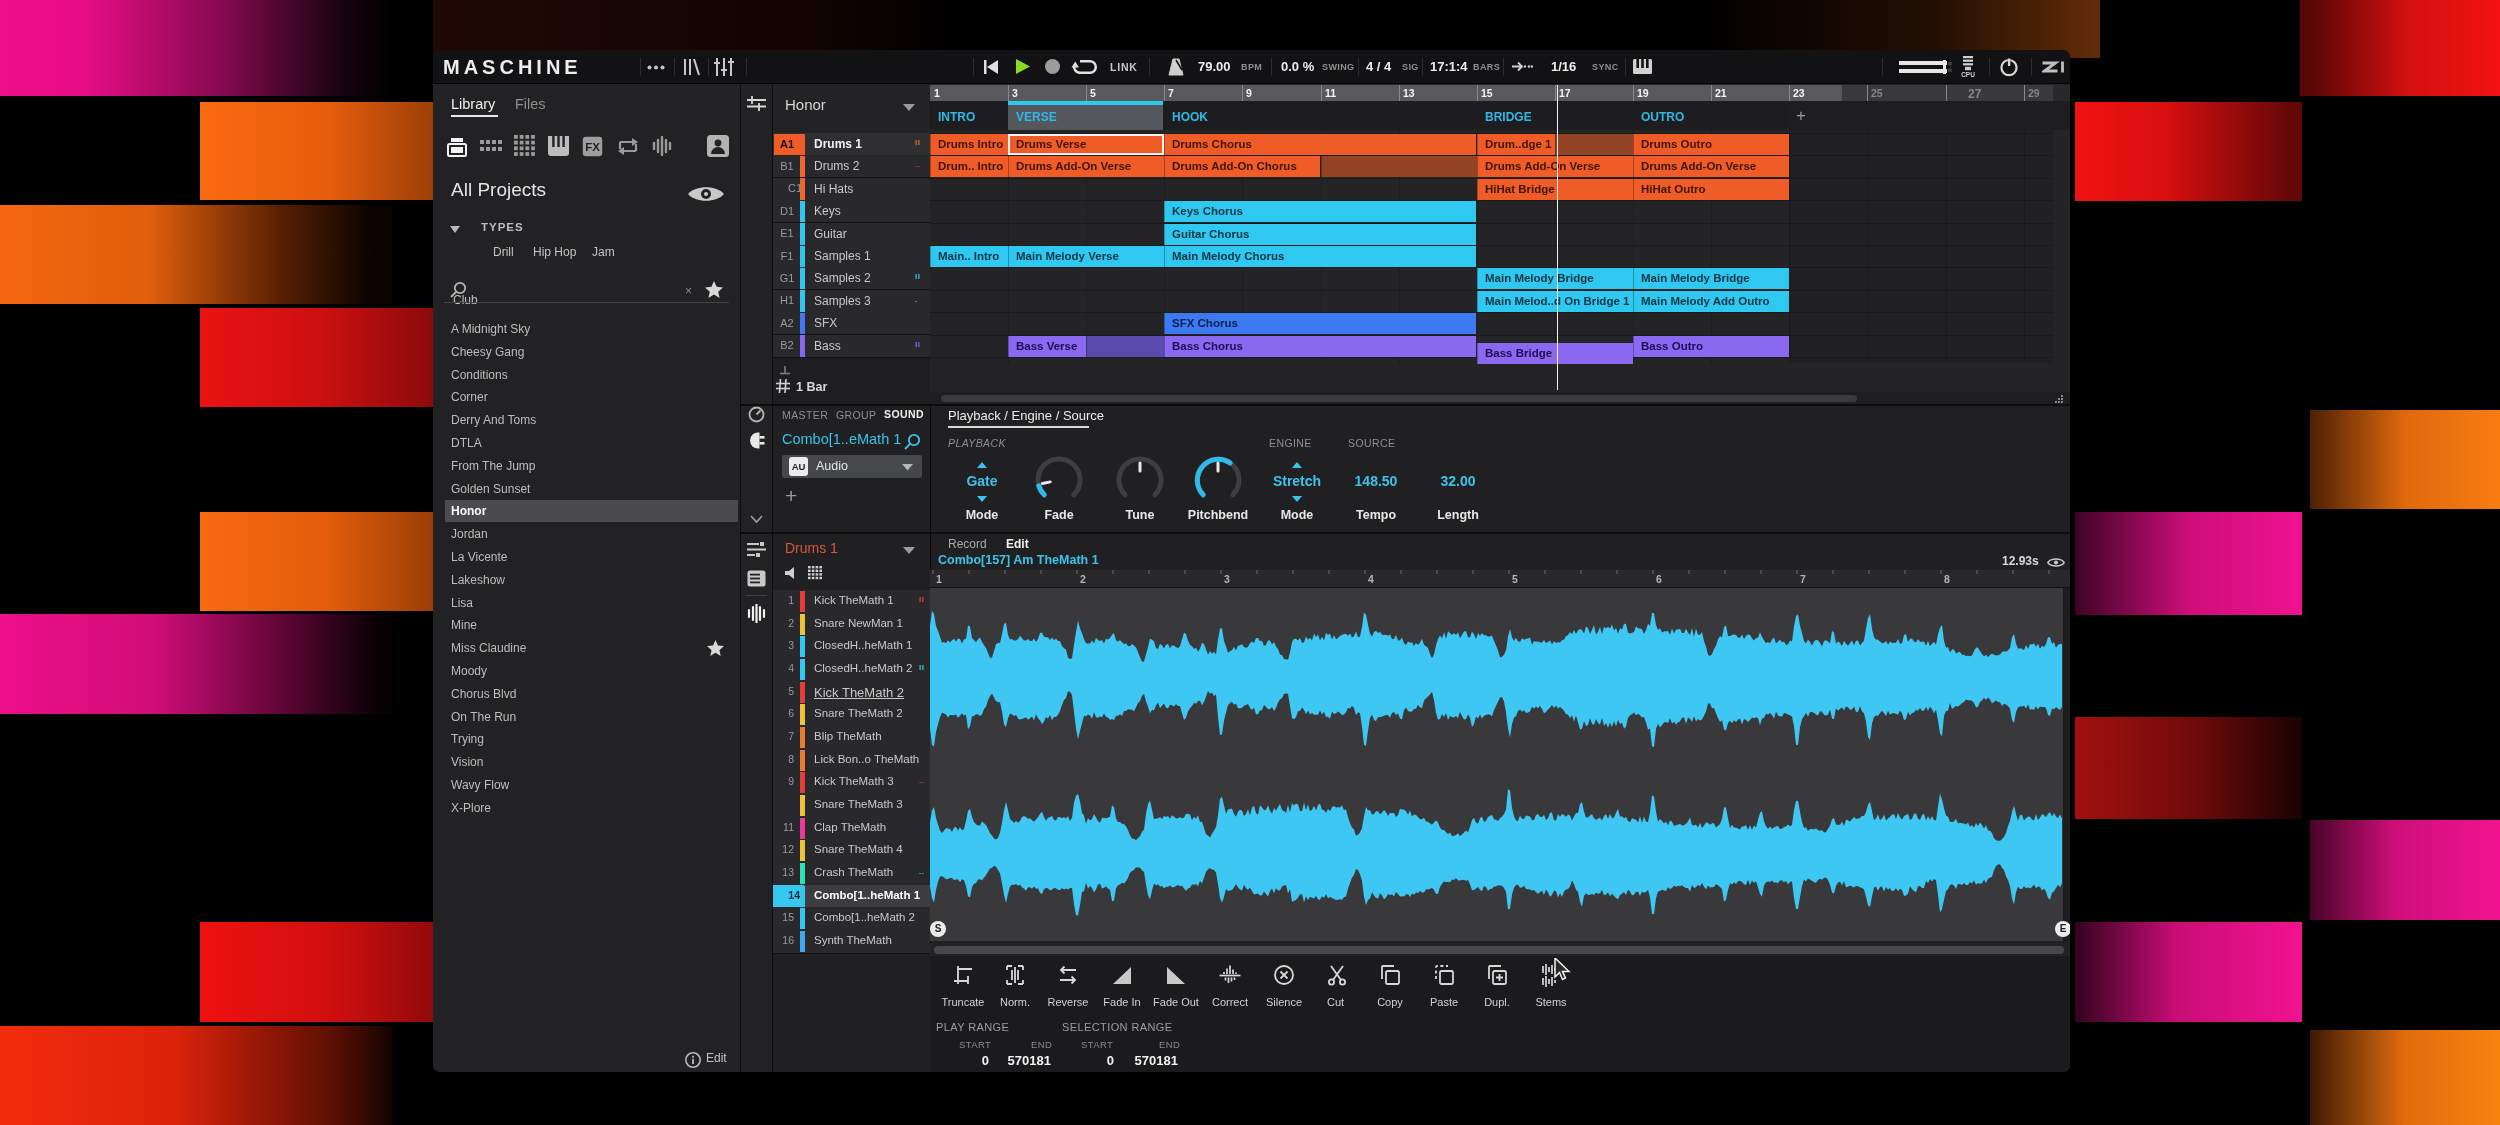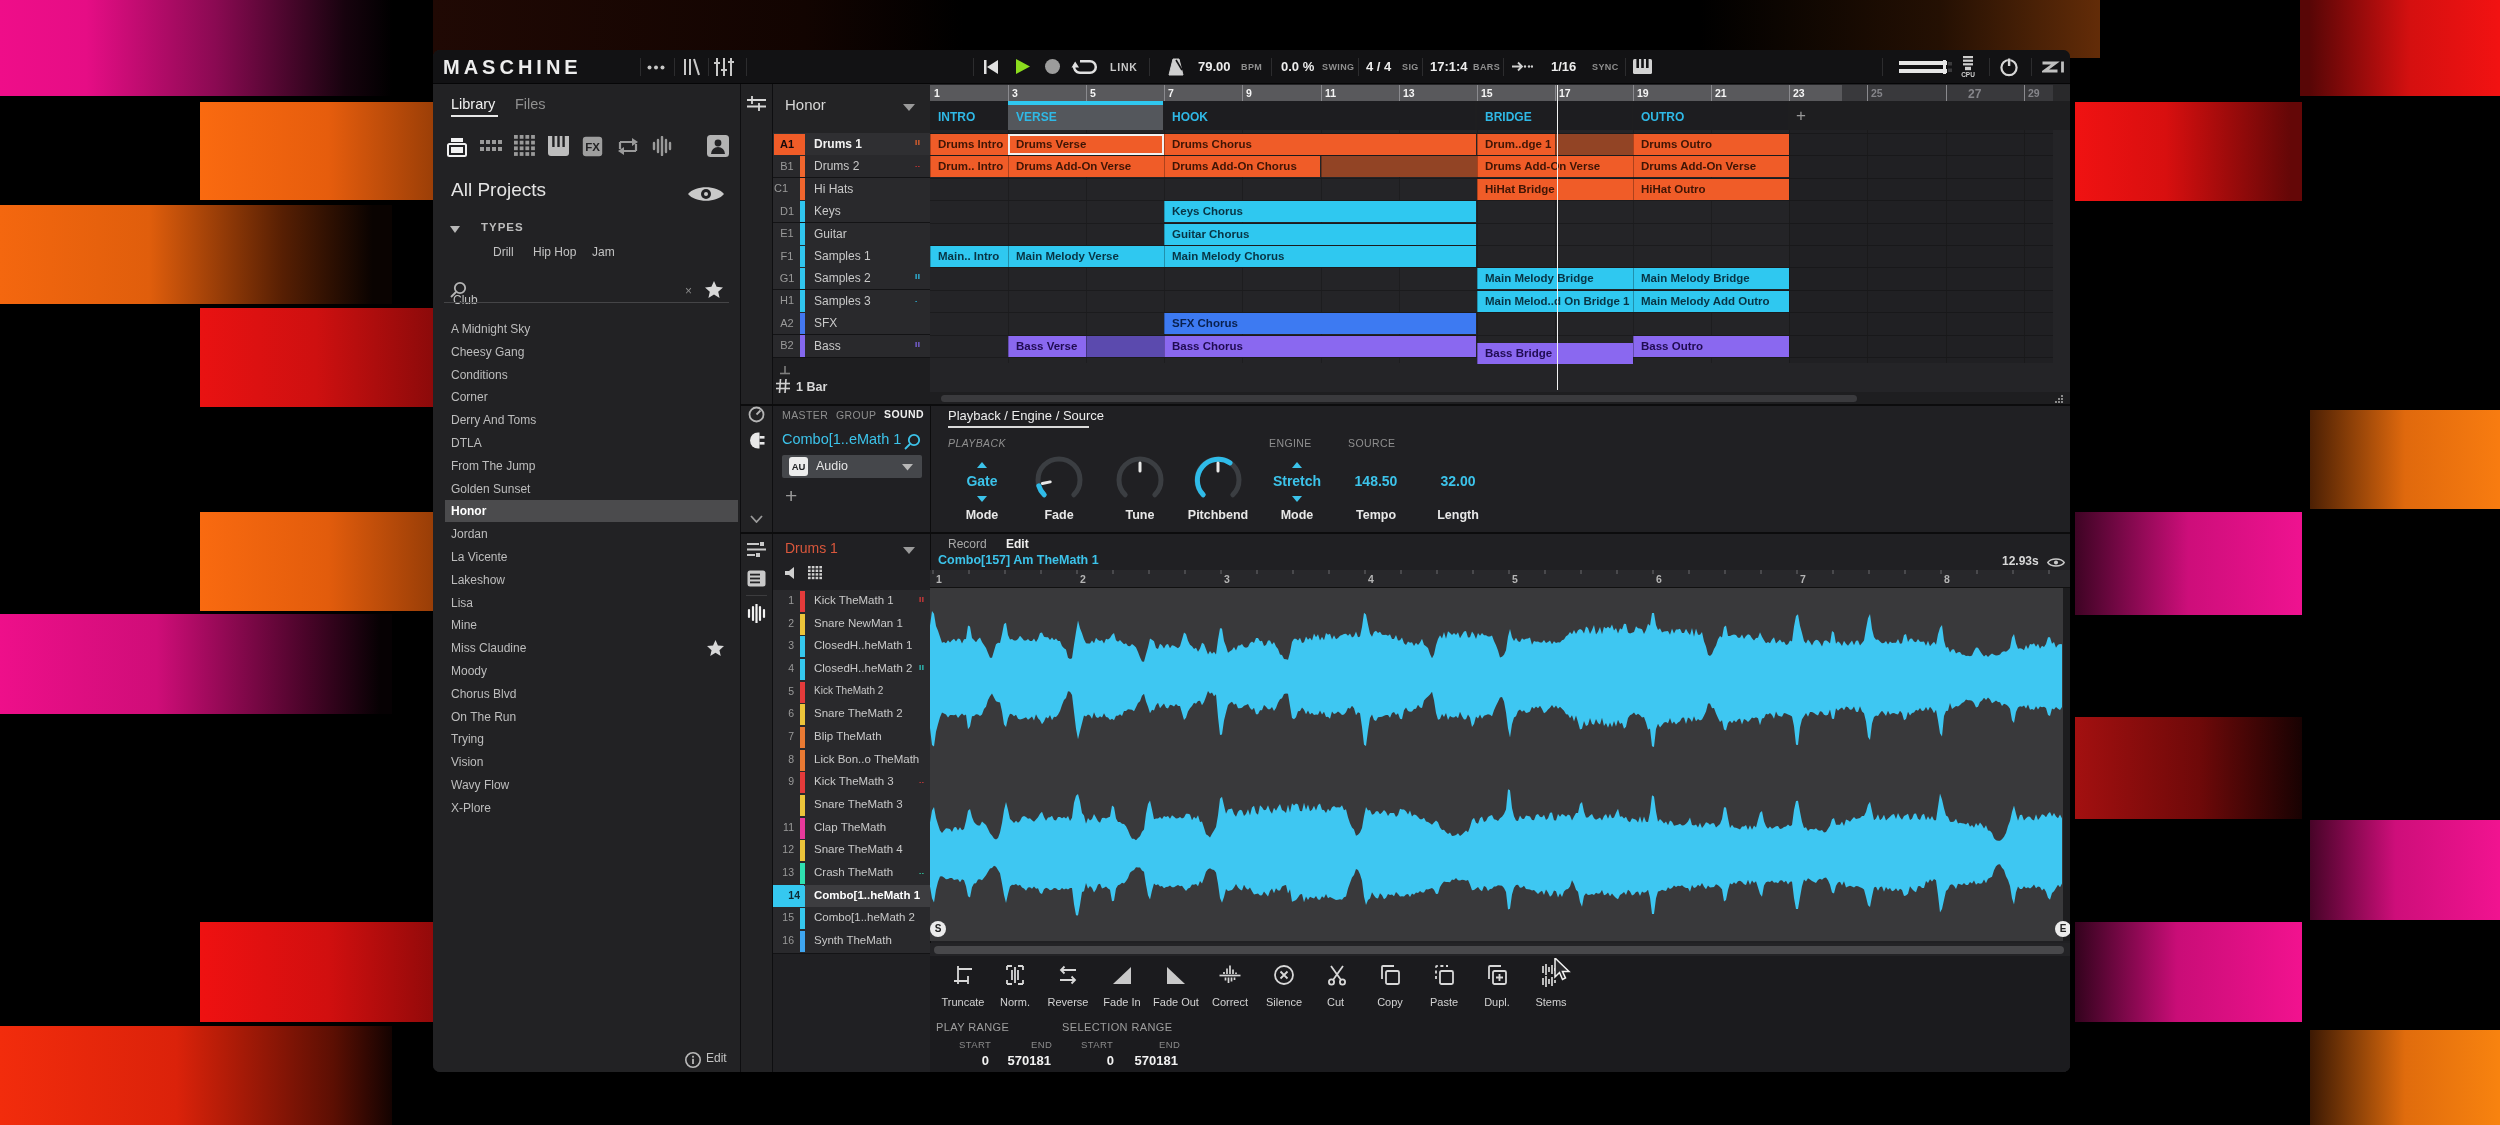--- a/index.html
+++ b/index.html
@@ -373,21 +373,21 @@
   <div class="abs" style="left:1356px;top:80px;width:264px;height:233px;background:rgba(0,0,0,0.10);"></div>
   <div class="abs" style="left:340px;top:83.0px;width:157px;height:22px;background:#2f2f32;border-bottom:1px solid #131315;"></div>
   <div class="abs" style="left:341px;top:83.5px;width:31px;height:21.5px;background:#f05c28;"></div>
   <div class="abs" style="left:347px;top:87.5px;font-size:11px;font-weight:700;color:#18090a;">A1</div>
   <div class="abs" style="left:381px;top:87.0px;font-size:12px;font-weight:700;color:#f2f2f2;">Drums 1</div>
   <div class="abs" style="left:340px;top:105.4px;width:157px;height:22px;background:#29292c;border-bottom:1px solid #131315;"></div>
   <div class="abs" style="left:341px;top:109.9px;width:26px;text-align:center;font-size:11px;color:#9a9a9a;">B1</div>
   <div class="abs" style="left:367px;top:105.9px;width:5px;height:21.5px;background:#f0662e;"></div>
   <div class="abs" style="left:381px;top:109.4px;font-size:12px;font-weight:400;color:#c9c9c9;">Drums 2</div>
   <div class="abs" style="left:340px;top:127.8px;width:157px;height:22px;background:#29292c;border-bottom:1px solid #131315;"></div>
-  <div class="abs" style="left:341px;top:132.3px;width:42px;text-align:left;font-size:11px;color:#9a9a9a;">C1</div>
+  <div class="abs" style="left:341px;top:132.3px;width:42px;text-align:center;font-size:11px;color:#9a9a9a;">C1</div>
   <div class="abs" style="left:367px;top:128.3px;width:5px;height:21.5px;background:#f0662e;"></div>
   <div class="abs" style="left:381px;top:131.8px;font-size:12px;font-weight:400;color:#c9c9c9;">Hi Hats</div>
   <div class="abs" style="left:340px;top:150.2px;width:157px;height:22px;background:#29292c;border-bottom:1px solid #131315;"></div>
   <div class="abs" style="left:341px;top:154.7px;width:26px;text-align:center;font-size:11px;color:#9a9a9a;">D1</div>
   <div class="abs" style="left:367px;top:150.7px;width:5px;height:21.5px;background:#30c5ee;"></div>
   <div class="abs" style="left:381px;top:154.2px;font-size:12px;font-weight:400;color:#c9c9c9;">Keys</div>
   <div class="abs" style="left:340px;top:172.6px;width:157px;height:22px;background:#29292c;border-bottom:1px solid #131315;"></div>
   <div class="abs" style="left:341px;top:177.1px;width:26px;text-align:center;font-size:11px;color:#9a9a9a;">E1</div>
   <div class="abs" style="left:367px;top:173.1px;width:5px;height:21.5px;background:#30c5ee;"></div>
   <div class="abs" style="left:381px;top:176.6px;font-size:12px;font-weight:400;color:#c9c9c9;">Guitar</div>
@@ -622,21 +622,21 @@
   <div class="abs" style="left:340px;top:585.3px;width:157px;height:22.7px;background:#29292c;border-bottom:1px solid #131315;"></div>
   <div class="abs" style="left:340px;top:589.3px;width:21px;text-align:right;font-size:10.5px;color:#9a9a9a;">3</div>
   <div class="abs" style="left:381px;top:589.3px;font-size:11.5px;color:#c9c9c9;white-space:nowrap;">ClosedH..heMath 1</div>
   <div class="abs" style="left:367px;top:586.3px;width:5px;height:21px;background:#35c8ee;"></div>
   <div class="abs" style="left:340px;top:608.0px;width:157px;height:22.7px;background:#29292c;border-bottom:1px solid #131315;"></div>
   <div class="abs" style="left:340px;top:612.0px;width:21px;text-align:right;font-size:10.5px;color:#9a9a9a;">4</div>
   <div class="abs" style="left:381px;top:612.0px;font-size:11.5px;color:#c9c9c9;white-space:nowrap;">ClosedH..heMath 2</div>
   <div class="abs" style="left:367px;top:609.0px;width:5px;height:21px;background:#35c8ee;"></div>
   <div class="abs" style="left:340px;top:630.7px;width:157px;height:22.7px;background:#29292c;border-bottom:1px solid #131315;"></div>
   <div class="abs" style="left:340px;top:634.7px;width:21px;text-align:right;font-size:10.5px;color:#9a9a9a;">5</div>
-  <div class="abs" style="left:381px;top:634.7px;font-size:10px;color:#c9c9c9;white-space:nowrap;">Kick TheMath 2</div>
+  <div class="abs" style="left:381px;top:634.7px;font-size:13px;color:#c9c9c9;white-space:nowrap;text-decoration:underline;">Kick TheMath 2</div>
   <div class="abs" style="left:367px;top:631.7px;width:5px;height:21px;background:#e43b3b;"></div>
   <div class="abs" style="left:340px;top:653.4px;width:157px;height:22.7px;background:#29292c;border-bottom:1px solid #131315;"></div>
   <div class="abs" style="left:340px;top:657.4px;width:21px;text-align:right;font-size:10.5px;color:#9a9a9a;">6</div>
   <div class="abs" style="left:381px;top:657.4px;font-size:11.5px;color:#c9c9c9;white-space:nowrap;">Snare TheMath 2</div>
   <div class="abs" style="left:367px;top:654.4px;width:5px;height:21px;background:#ecc43a;"></div>
   <div class="abs" style="left:340px;top:676.0px;width:157px;height:22.7px;background:#29292c;border-bottom:1px solid #131315;"></div>
   <div class="abs" style="left:340px;top:680.0px;width:21px;text-align:right;font-size:10.5px;color:#9a9a9a;">7</div>
   <div class="abs" style="left:381px;top:680.0px;font-size:11.5px;color:#c9c9c9;white-space:nowrap;">Blip TheMath</div>
   <div class="abs" style="left:367px;top:677.0px;width:5px;height:21px;background:#ea7a33;"></div>
   <div class="abs" style="left:340px;top:698.7px;width:157px;height:22.7px;background:#29292c;border-bottom:1px solid #131315;"></div>

